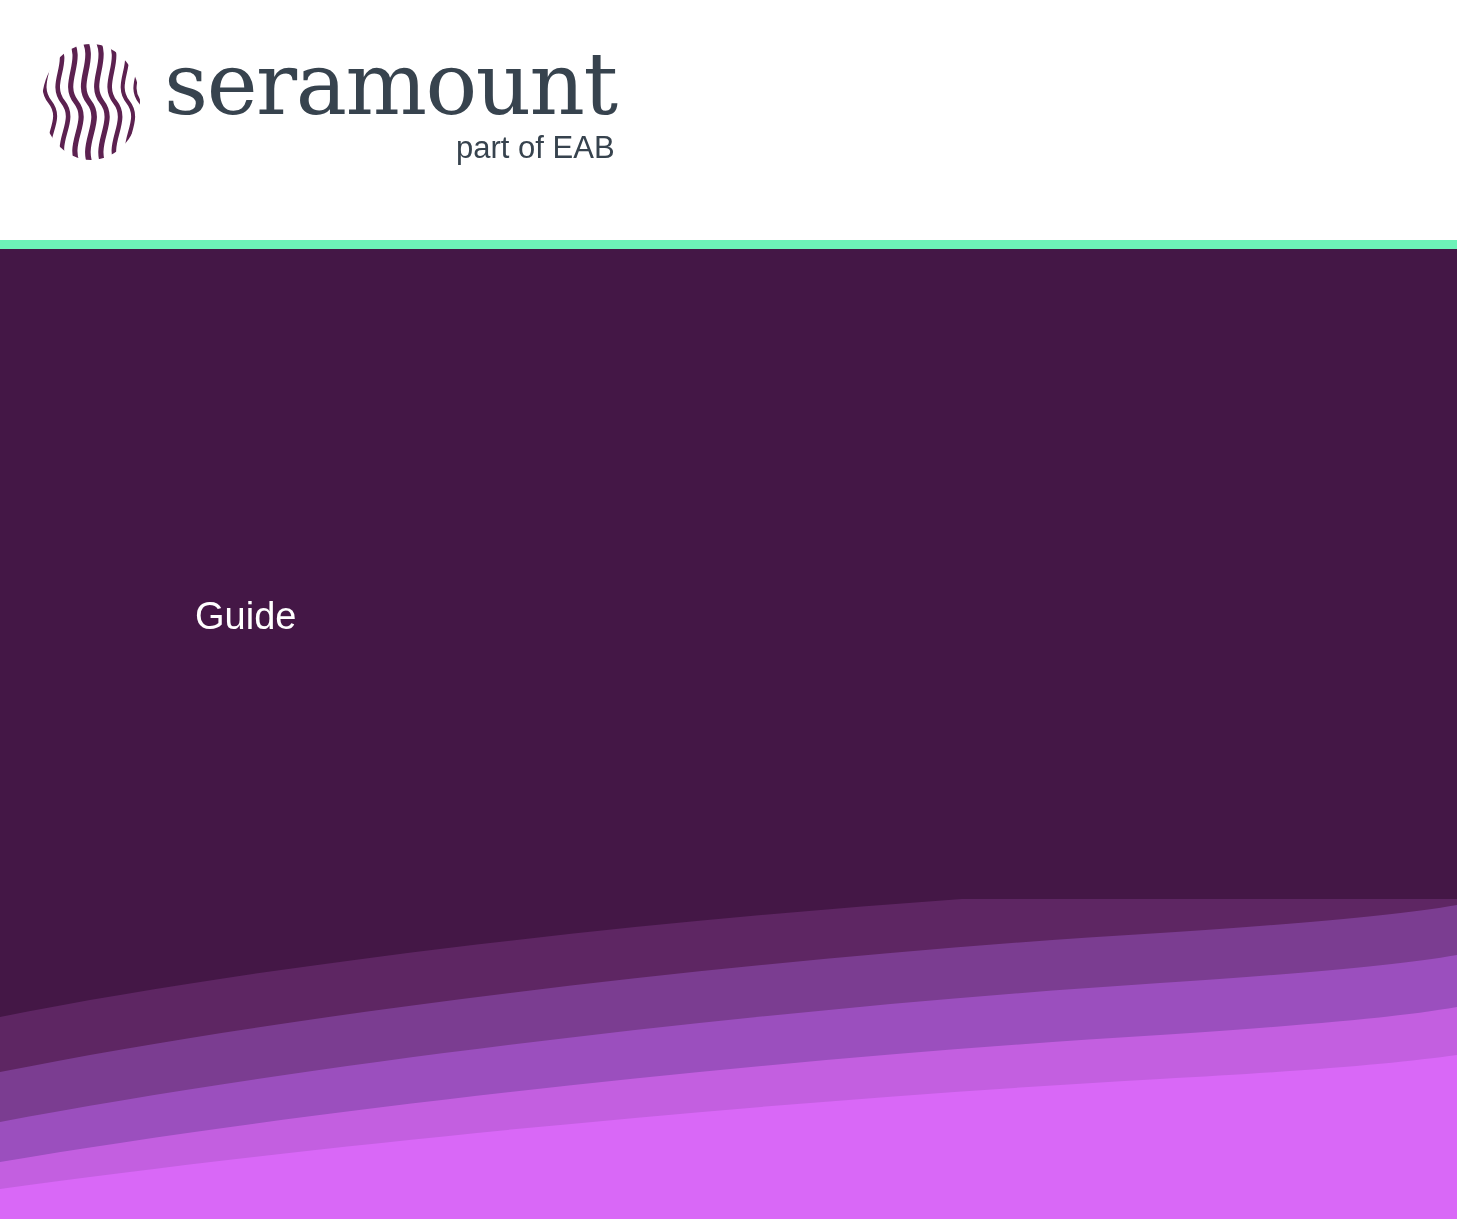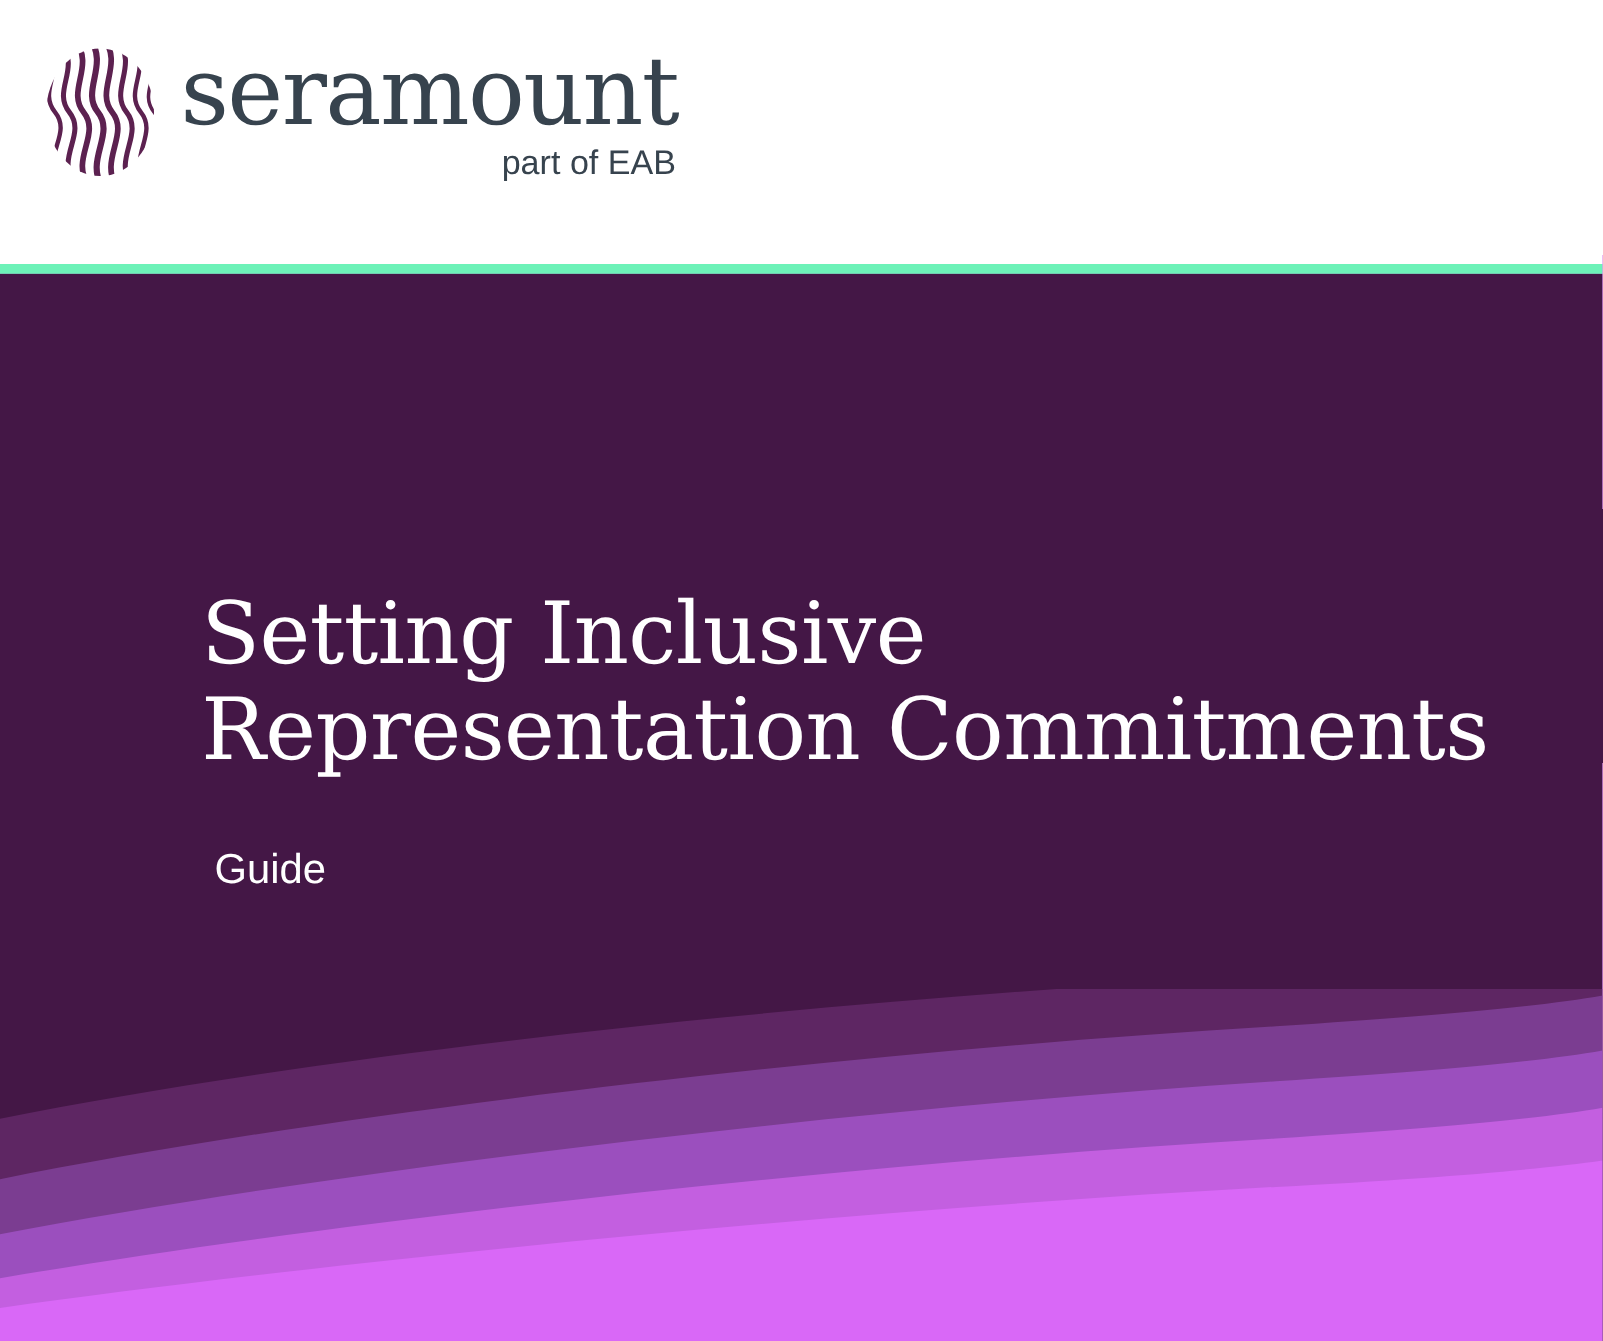--- a/index.html
+++ b/index.html
@@ -11,21 +11,21 @@
     width: 1457px;
     height: 1219px;
     overflow: hidden;
     font-family: "Liberation Sans", sans-serif;
   }
 
   .slide {
     position: relative;
     width: 1457px;
     height: 1219px;
-    background: #d946ef;
+    background: #7dd3fc;
     overflow: hidden;
   }
 
   
   .header {
     position: absolute;
     left: 0;
     top: 0;
     width: 1457px;
     height: 240px;
@@ -176,20 +176,18 @@
 
     <svg class="waves" viewBox="0 0 1457 320" preserveAspectRatio="none" xmlns="http://www.w3.org/2000/svg">
       <path d="M0 118 C 300 58, 760 8, 1160 -12 C 1310 -20, 1400 -28, 1457 -38 L1457 320 L0 320 Z" fill="#5E2663"></path>
       <path d="M0 173 C 300 113, 760 58, 1160 34 C 1310 24, 1400 16, 1457 6 L1457 320 L0 320 Z" fill="#7B3D91"></path>
       <path d="M0 223 C 300 166, 760 110, 1160 84 C 1310 74, 1400 66, 1457 56 L1457 320 L0 320 Z" fill="#9B4FBE"></path>
       <path d="M0 263 C 300 212, 760 160, 1160 136 C 1310 126, 1400 118, 1457 108 L1457 320 L0 320 Z" fill="#C35FE0"></path>
       <path d="M0 290 C 300 248, 760 202, 1160 180 C 1310 172, 1400 164, 1457 156 L1457 320 L0 320 Z" fill="#D968F7"></path>
     </svg>
 
     <div class="title-block">
-      <h1 class="deck-title">Setting Inclusive
-Representation Commitments</h1>
       <p class="deck-subtitle">Guide</p>
     </div>
 
   </div>
 
 </div>
 
 </body></html>

